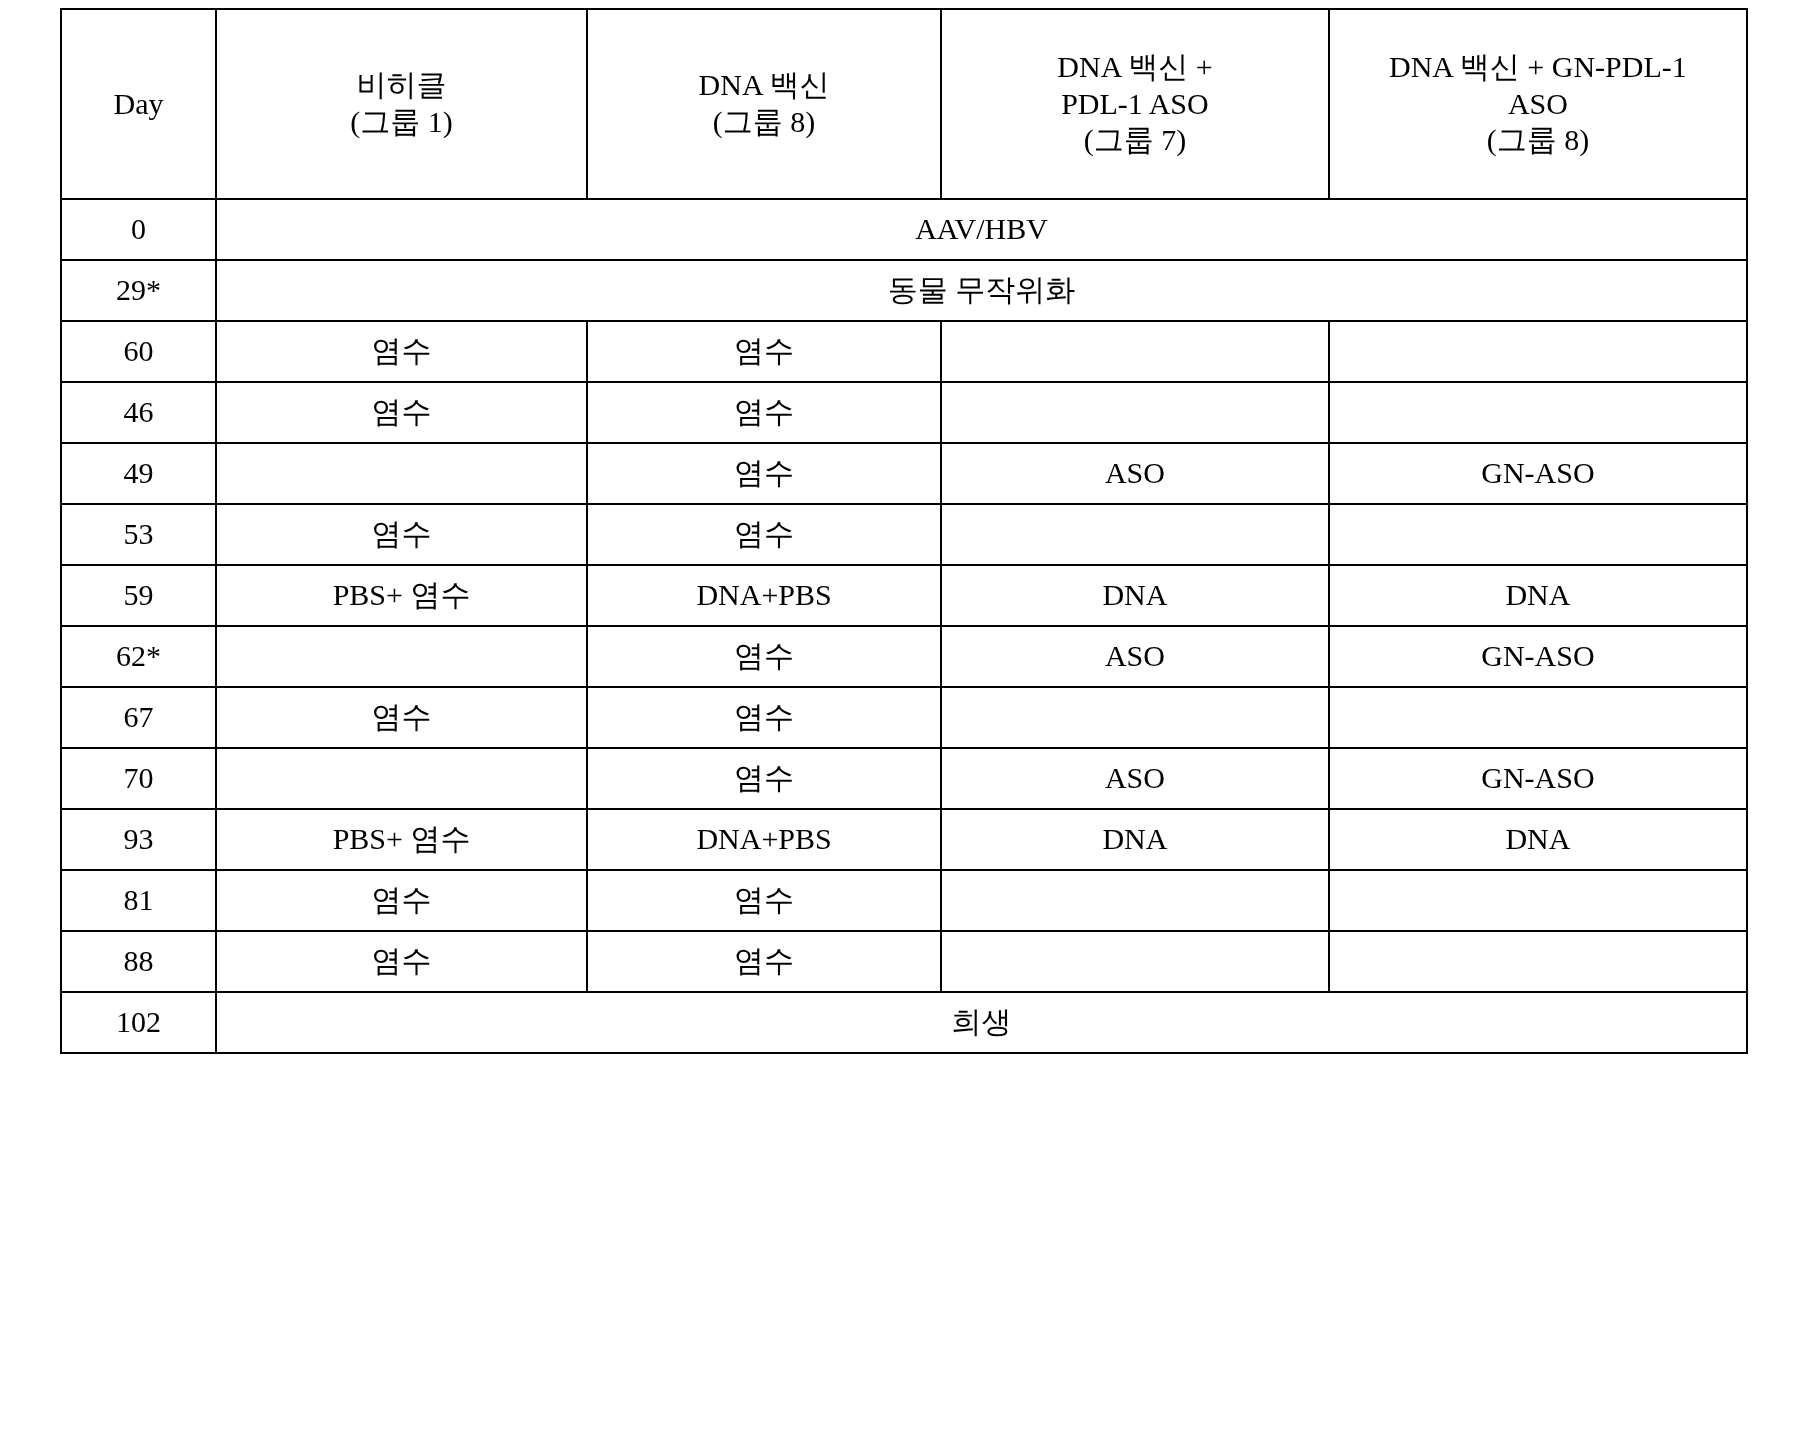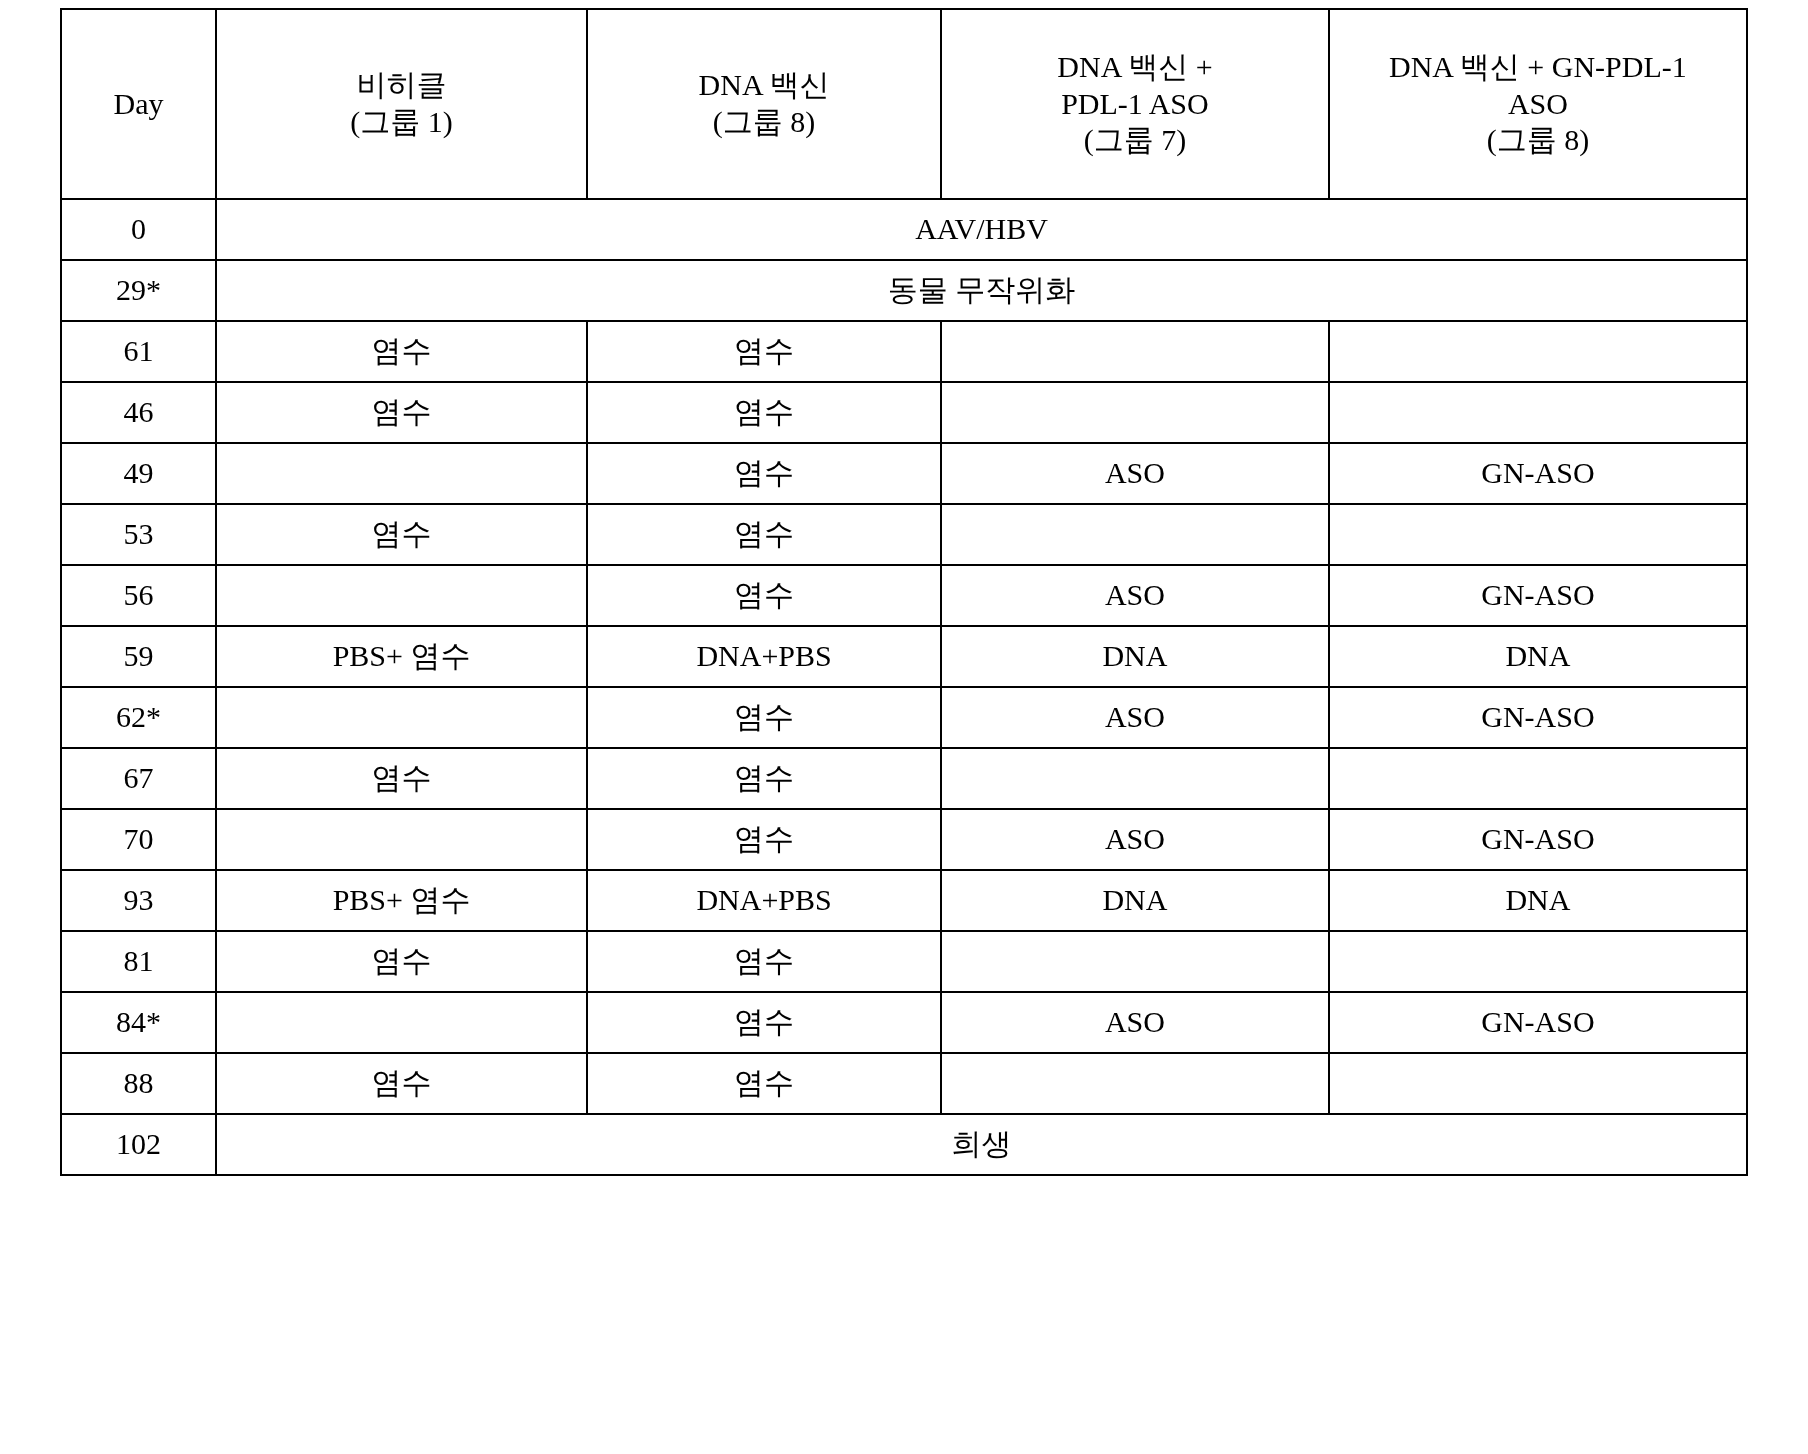--- a/index.html
+++ b/index.html
@@ -92,21 +92,21 @@
         <td>0</td>
         <td colspan="4">AAV/HBV</td>
       </tr>
 
       <tr class="span-row">
         <td>29*</td>
         <td colspan="4">동물 무작위화</td>
       </tr>
 
       <tr class="data-row">
-        <td>61</td>
+        <td>60</td>
         <td>염수</td>
         <td>염수</td>
         <td></td>
         <td></td>
       </tr>
 
 
       <tr class="data-row">
         <td>46</td>
         <td>염수</td>
@@ -125,27 +125,20 @@
 
       <tr class="data-row">
         <td>53</td>
         <td>염수</td>
         <td>염수</td>
         <td></td>
         <td></td>
       </tr>
 
 
-      <tr class="data-row">
-        <td>56</td>
-        <td></td>
-        <td>염수</td>
-        <td>ASO</td>
-        <td>GN-ASO</td>
-      </tr>
 
       <tr class="data-row">
         <td>59</td>
         <td>PBS+ 염수</td>
         <td>DNA+PBS</td>
         <td>DNA</td>
         <td>DNA</td>
       </tr>
 
       <tr class="data-row">
@@ -182,27 +175,20 @@
 
 
       <tr class="data-row">
         <td>81</td>
         <td>염수</td>
         <td>염수</td>
         <td></td>
         <td></td>
       </tr>
 
-      <tr class="data-row">
-        <td>84*</td>
-        <td></td>
-        <td>염수</td>
-        <td>ASO</td>
-        <td>GN-ASO</td>
-      </tr>
 
       <tr class="data-row">
         <td>88</td>
         <td>염수</td>
         <td>염수</td>
         <td></td>
         <td></td>
       </tr>
 
 

